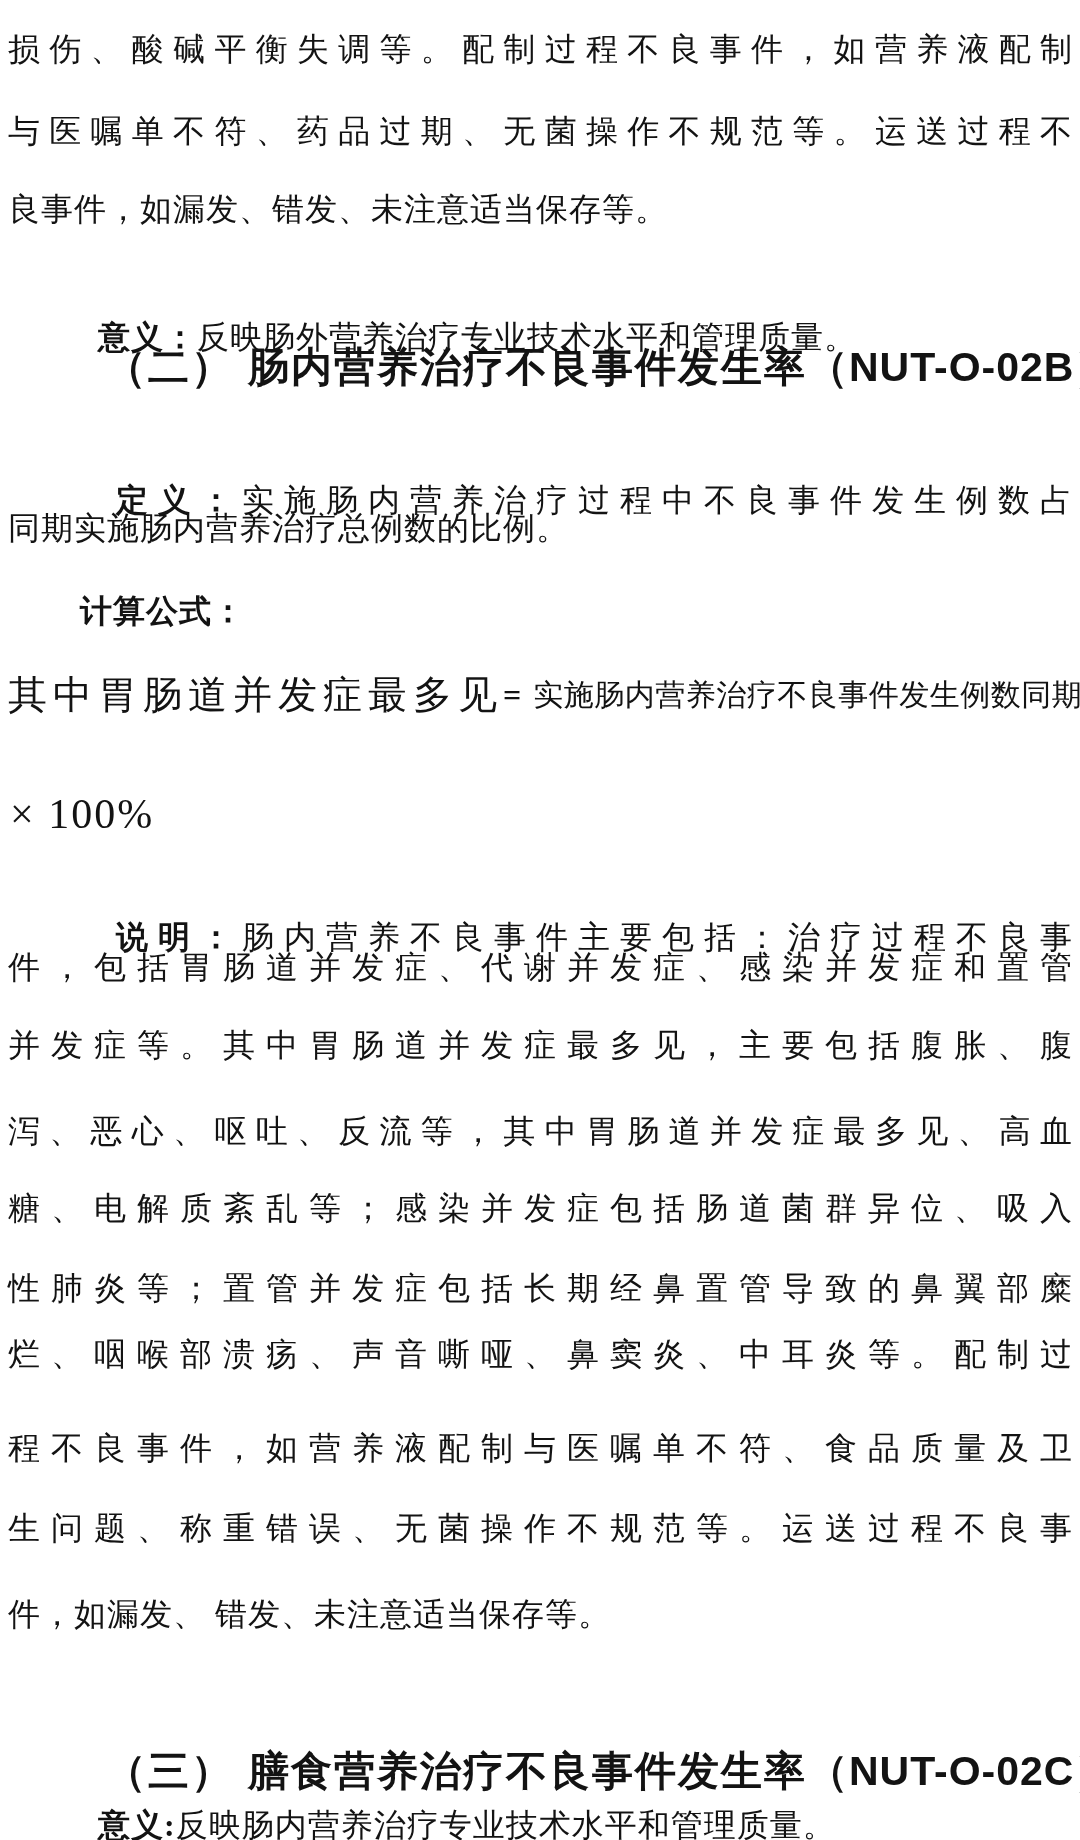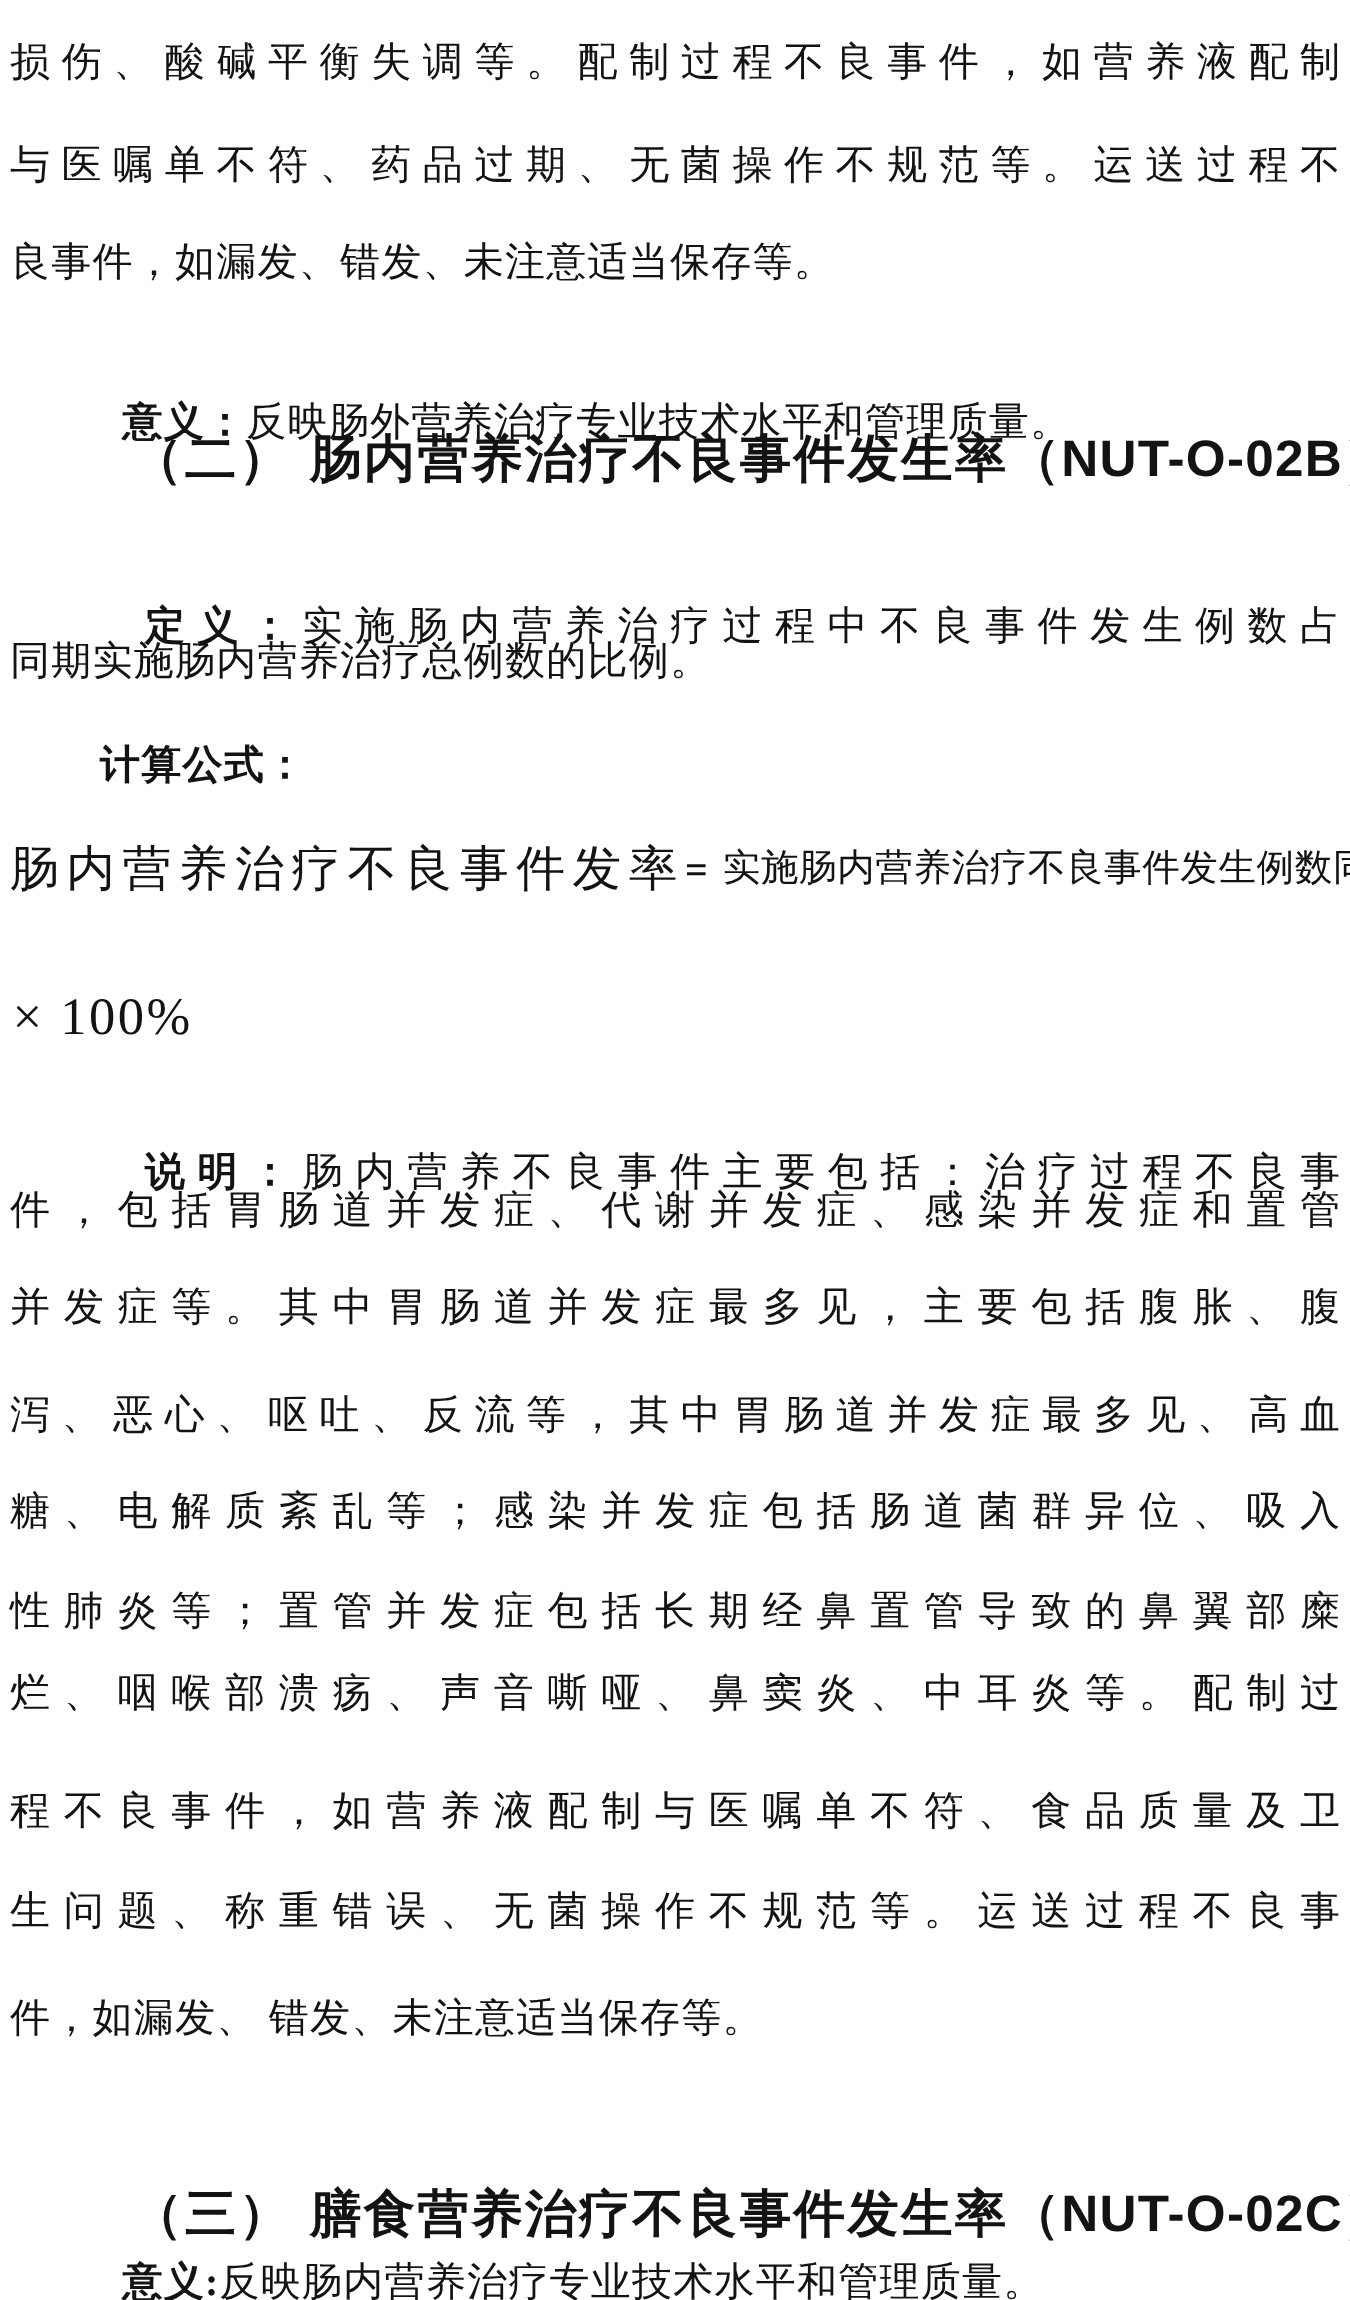--- a/index.html
+++ b/index.html
@@ -77,21 +77,21 @@
 </div>
 
 <div id="defl1" class="line indent justify">
   <span class="bold">定义：</span><span>实施肠内营养治疗过程中不良事件发生例数占</span>
 </div>
 <div id="defl2" class="line">同期实施肠内营养治疗总例数的比例。</div>
 
 <div id="calc" class="line indent bold">计算公式：</div>
 
 <div class="formula-row">
-  <span class="formula-lhs">肠内营养治疗不良事件发率</span>
+  <span class="formula-lhs">其中胃肠道并发症最多见</span>
   <span class="formula-eq">=</span>
   <span class="fraction">
     <span class="num">实施肠内营养治疗不良事件发生例数</span>
     <span class="bar"></span>
     <span class="den">同期实施肠内营养治疗总例数</span>
   </span>
 </div>
 <div class="multiplier">× 100%</div>
 
 <div id="exp0" class="line indent justify">

